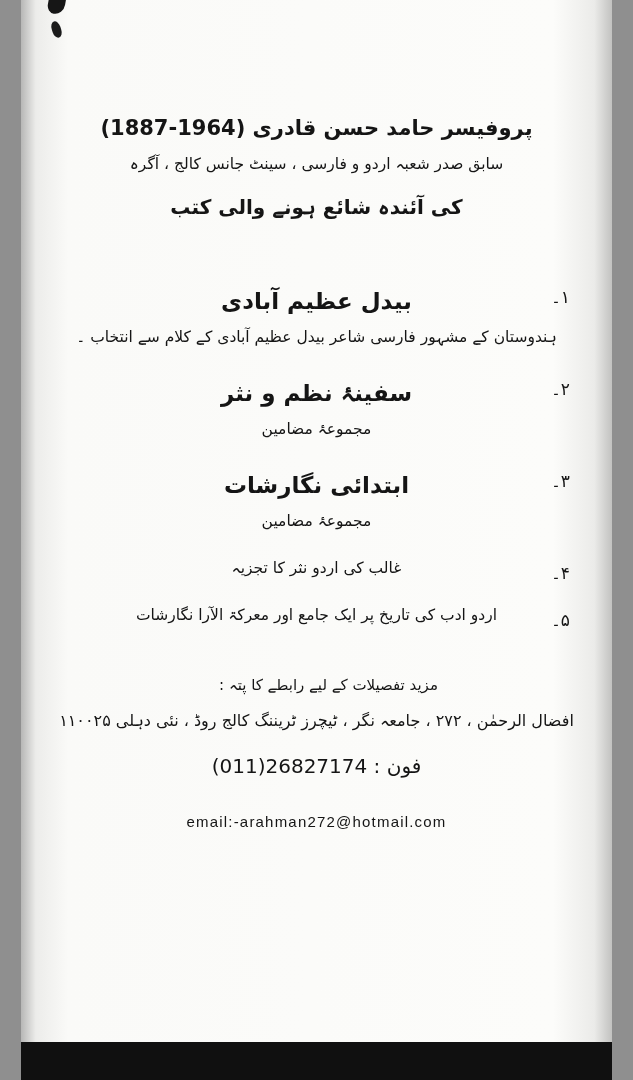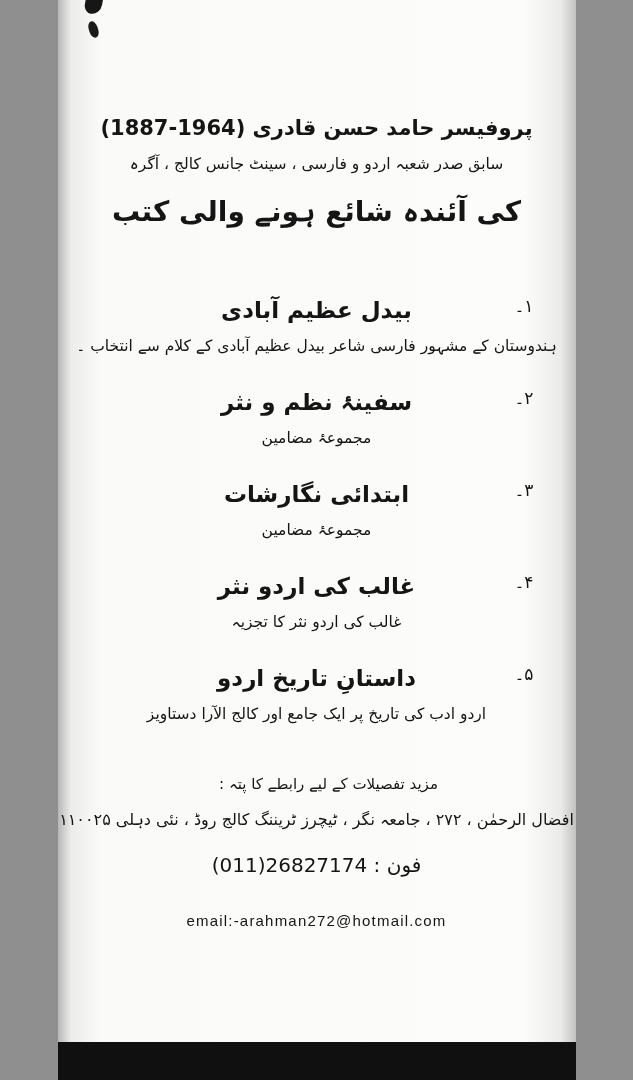--- a/index.html
+++ b/index.html
@@ -1,34 +1,34 @@
 <!DOCTYPE html>
 <html lang="ur"><head>
 <meta charset="utf-8">
 <style>
   html,body{margin:0;padding:0;background:#8f8f8f;}
   .scan{
     position:relative;
-    width:518px;height:1080px;
+    width:591px;height:1080px;
     margin:0 auto;
     overflow:hidden;
     background:
       linear-gradient(90deg,#b7b7b6 0%,#ececea 2.5%,#fafaf8 8%,#fcfcfa 90%,#ebebe9 97%,#c2c2c0 100%);
     font-family:"DejaVu Sans",sans-serif;
     color:#151515;
   }
   .content{
     position:absolute;inset:0;
     padding-top:116px;
     direction:rtl;
     text-align:center;
   }
   .author{font-size:21px;font-weight:bold;letter-spacing:.5px;margin:0;}
   .affiliation{font-size:15.5px;margin:15px 16px 0;}
-  .main-heading{font-size:28px;font-weight:bold;margin:22px 0 0;}
+  .main-heading{font-size:20px;font-weight:bold;margin:22px 0 0;}
   .books{margin-top:64px;}
   .book{position:relative;margin-bottom:29px;}
   .book-title-row{position:relative;}
   .book-number{
     position:absolute;right:42px;top:4px;
     font-size:17px;
   }
   .book-title{display:inline-block;font-size:23px;font-weight:bold;margin:5px;}
   .book-desc{font-size:15.5px;margin:9px 0 0;}
   .contact{margin-top:52px;}
@@ -91,31 +91,29 @@
         <div class="book-title-row">
           <span class="book-number">۳۔</span>
           <h3 class="book-title">ابتدائی نگارشات</h3>
         </div>
         <p class="book-desc">مجموعۂ مضامین</p>
       </div>
 
       <div class="book">
         <div class="book-title-row">
           <span class="book-number">۴۔</span>
-          <h3 class="book-title">غالب کی اردو نثر</h3>
         </div>
         <p class="book-desc">غالب کی اردو نثر کا تجزیہ</p>
       </div>
 
       <div class="book">
         <div class="book-title-row">
           <span class="book-number">۵۔</span>
-          <h3 class="book-title">داستانِ تاریخ اردو</h3>
         </div>
-        <p class="book-desc">اردو ادب کی تاریخ پر ایک جامع اور کالج الآرا دستاویز</p>
+        <p class="book-desc">اردو ادب کی تاریخ پر ایک جامع اور معرکۃ الآرا نگارشات</p>
       </div>
 
     </div>
 
     <div class="contact">
       <p class="contact-intro">مزید تفصیلات کے لیے رابطے کا پتہ :</p>
       <p class="contact-address">افضال الرحمٰن ، ۲۷۲ ، جامعہ نگر ، ٹیچرز ٹریننگ کالج روڈ ، نئی دہلی ۱۱۰۰۲۵</p>
       <p class="contact-phone">فون : ‎(011)26827174</p>
       <p class="contact-email">email:-arahman272@hotmail.com</p>
     </div>

